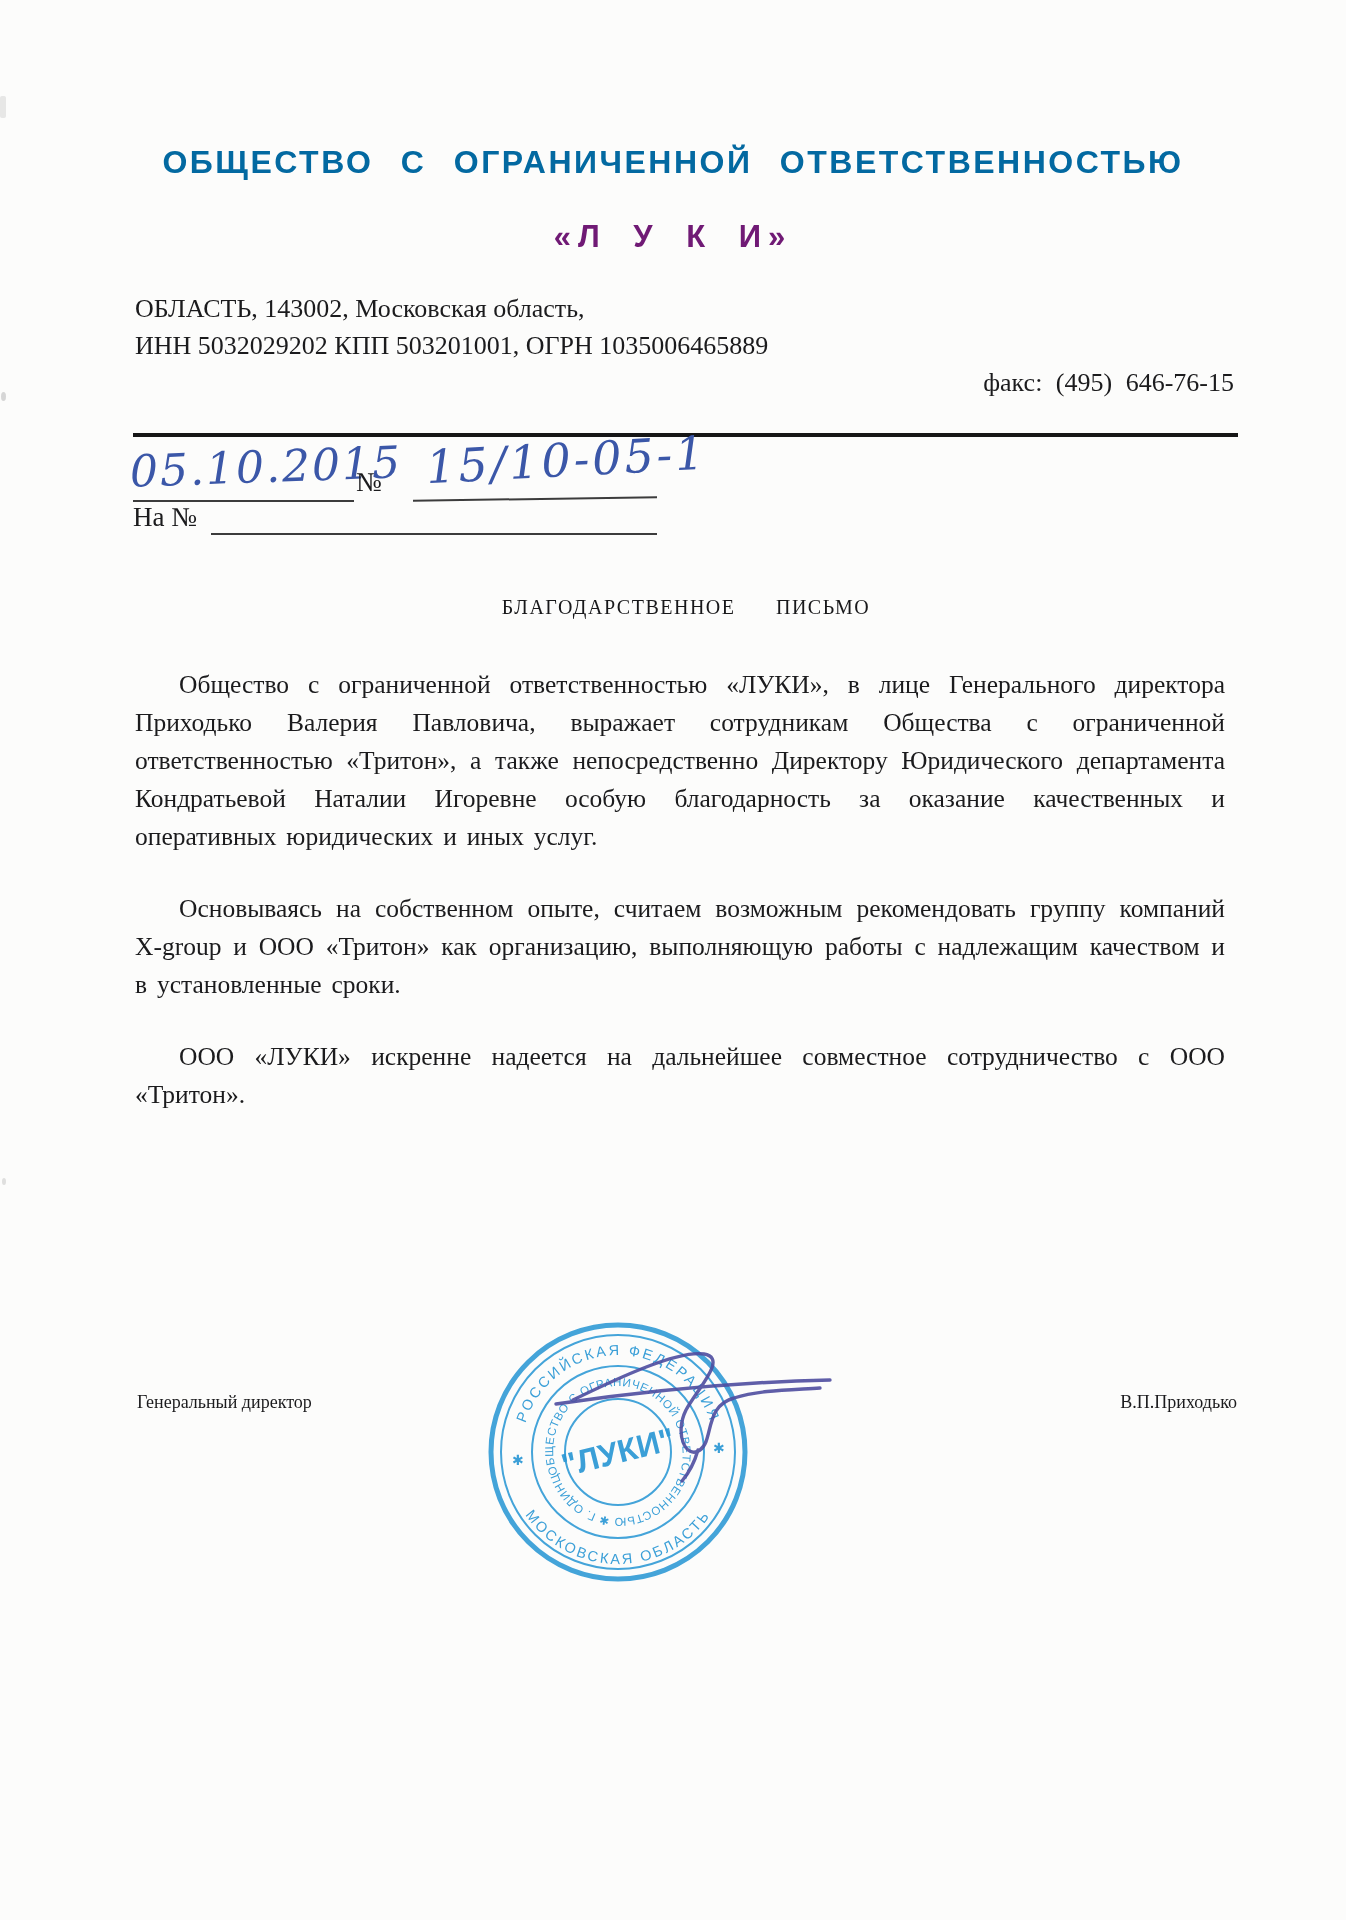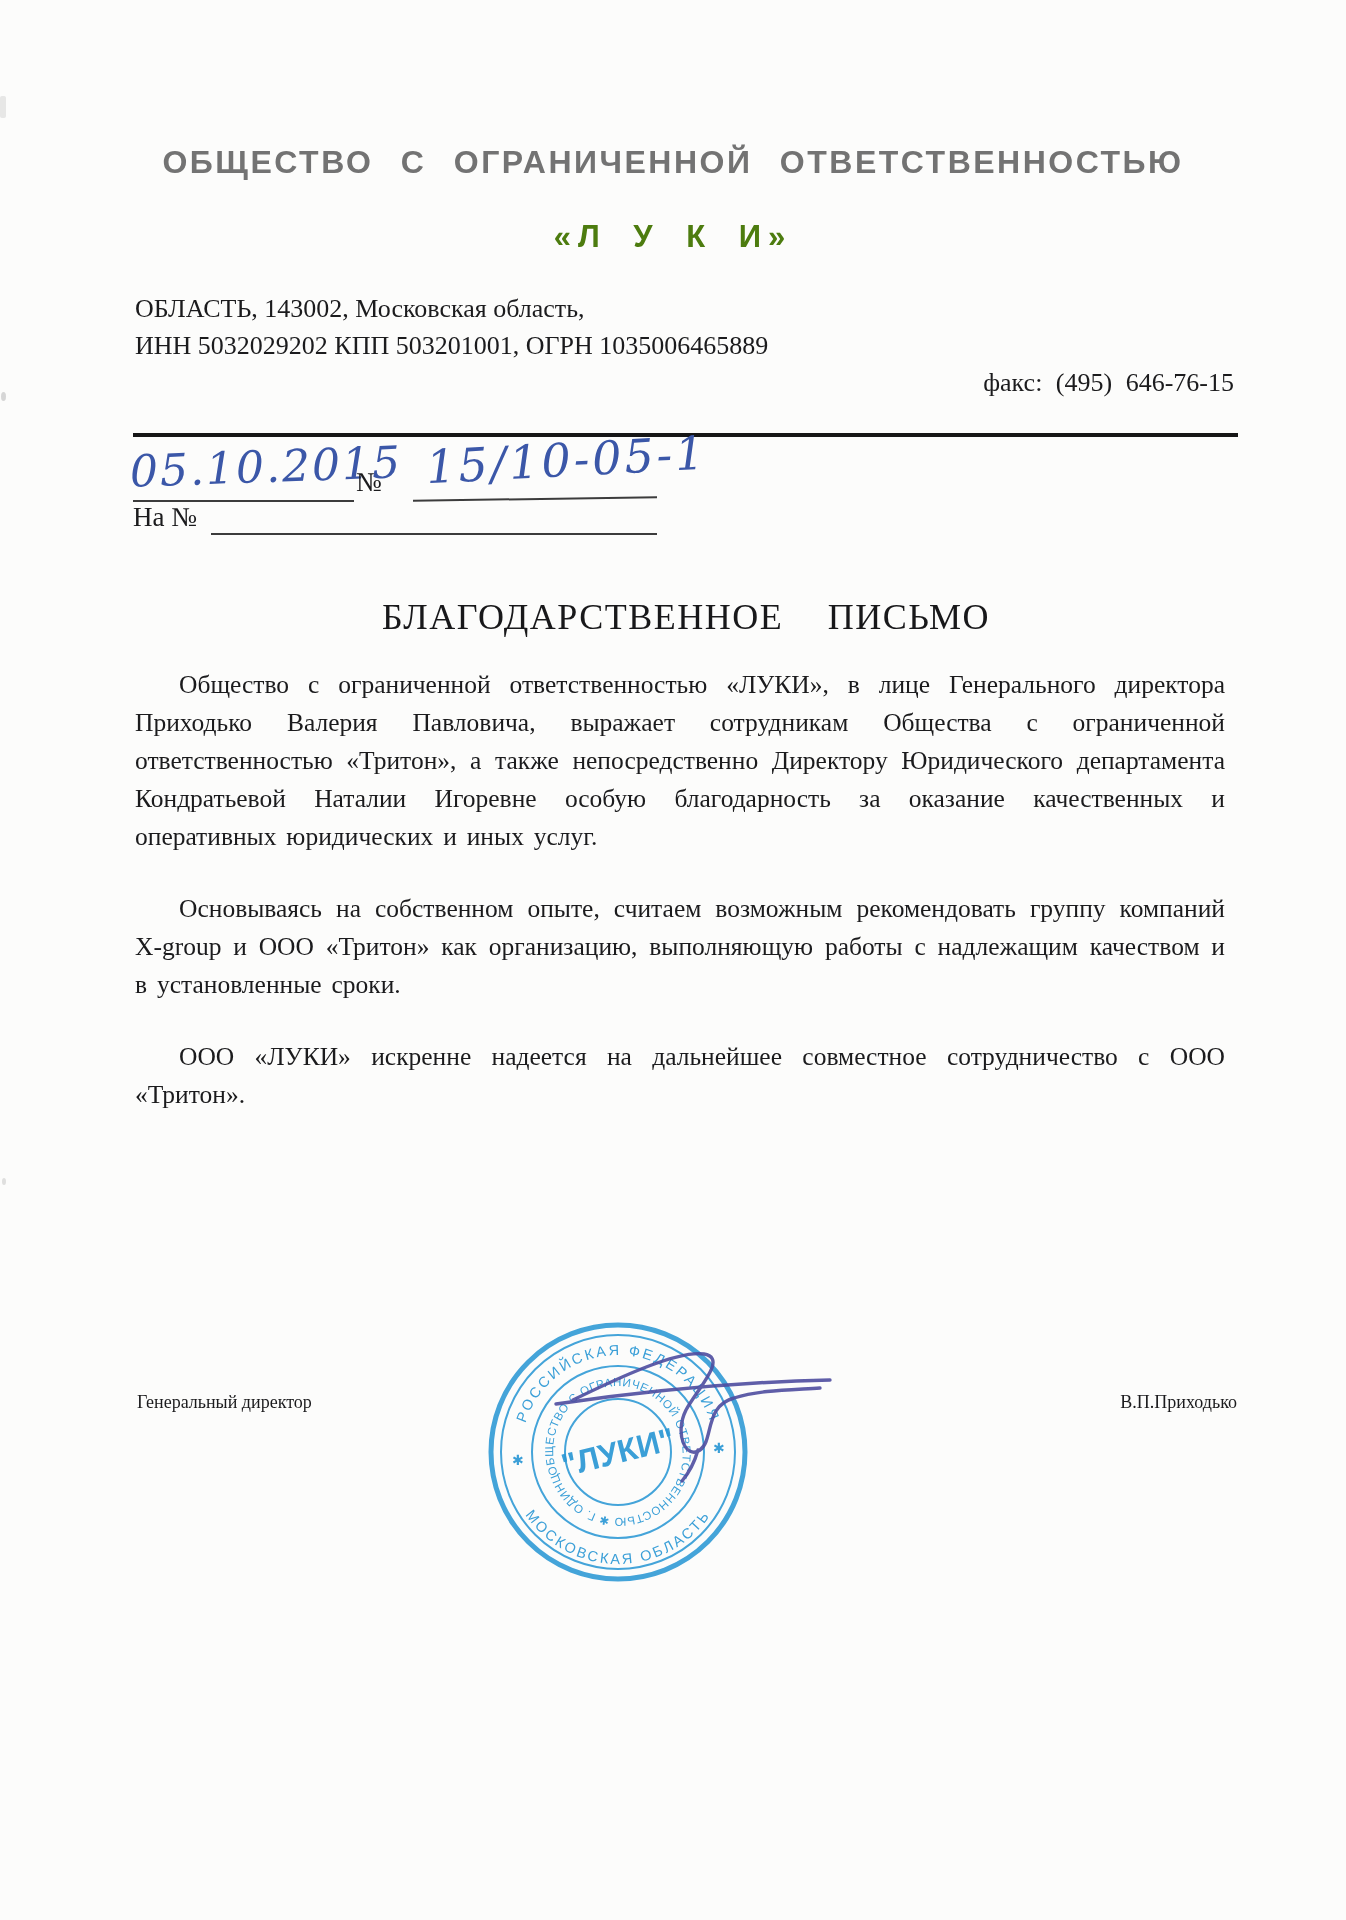--- a/index.html
+++ b/index.html
@@ -4,45 +4,45 @@
 <style>
   html,body { margin:0; padding:0; background:#e8e8e8; }
   .page {
     position:relative; width:1346px; height:1920px; margin:0 auto;
     background:#fcfcfb; overflow:hidden;
     font-family:"Liberation Serif", serif; color:#1b1b1d;
   }
   .hdr1 {
     position:absolute; top:144px; left:0; width:100%; text-align:center;
     font-family:"Liberation Sans", sans-serif; font-weight:bold;
-    font-size:32px; letter-spacing:2.5px; word-spacing:16px; color:#737373;
+    font-size:32px; letter-spacing:2.5px; word-spacing:16px; color:#0369a1;
   }
   .hdr2 {
     position:absolute; top:219px; left:0; width:100%; text-align:center;
     font-family:"Liberation Sans", sans-serif; font-weight:bold;
-    font-size:31px; letter-spacing:7px; word-spacing:11px; color:#4d7c0f;
+    font-size:31px; letter-spacing:7px; word-spacing:11px; color:#701a75;
   }
   .addr { position:absolute; left:135px; top:290px; font-size:26px; line-height:37px; }
   .addr div { white-space:nowrap; }
   .fax { position:absolute; right:112px; top:368px; font-size:26px; word-spacing:7px; }
   .rule { position:absolute; left:133px; top:433px; width:1105px; height:4px; background:#161616; }
 
   .hw { font-family:"DejaVu Serif", serif; font-style:italic; color:#3b57a8; }
   .hw-date { position:absolute; left:130px; top:441px; font-size:44px; letter-spacing:2px; transform:rotate(-2deg); }
   .no-sign { position:absolute; left:356px; top:467px; font-size:27px; }
   .hw-num { position:absolute; left:426px; top:433px; font-size:46px; letter-spacing:3px; transform:rotate(-3deg); }
   .uline { position:absolute; height:2px; background:#3c3c3c; }
   .u1 { left:133px; top:500px; width:221px; }
   .u2 { left:413px; top:498px; width:244px; transform:rotate(-0.8deg); }
   .na { position:absolute; left:133px; top:502px; font-size:27px; }
   .u3 { left:211px; top:533px; width:446px; }
 
   .title {
     position:absolute; top:596px; left:135px; width:1102px; text-align:center;
-    font-size:36px; letter-spacing:1.5px; word-spacing:34px; color:#18181a;
+    font-size:20px; letter-spacing:1.5px; word-spacing:34px; color:#18181a;
   }
   .bodytext {
     position:absolute; left:135px; top:666px; width:1102px;
     font-size:25.5px; line-height:38px; text-align:justify; word-spacing:3.5px;
   }
   .bodytext p { margin:0 12px 34px 0; text-indent:44px; }
 
   .sig-row {
     position:absolute; left:137px; top:1392px; width:1100px;
     display:flex; justify-content:space-between; font-size:18px;

